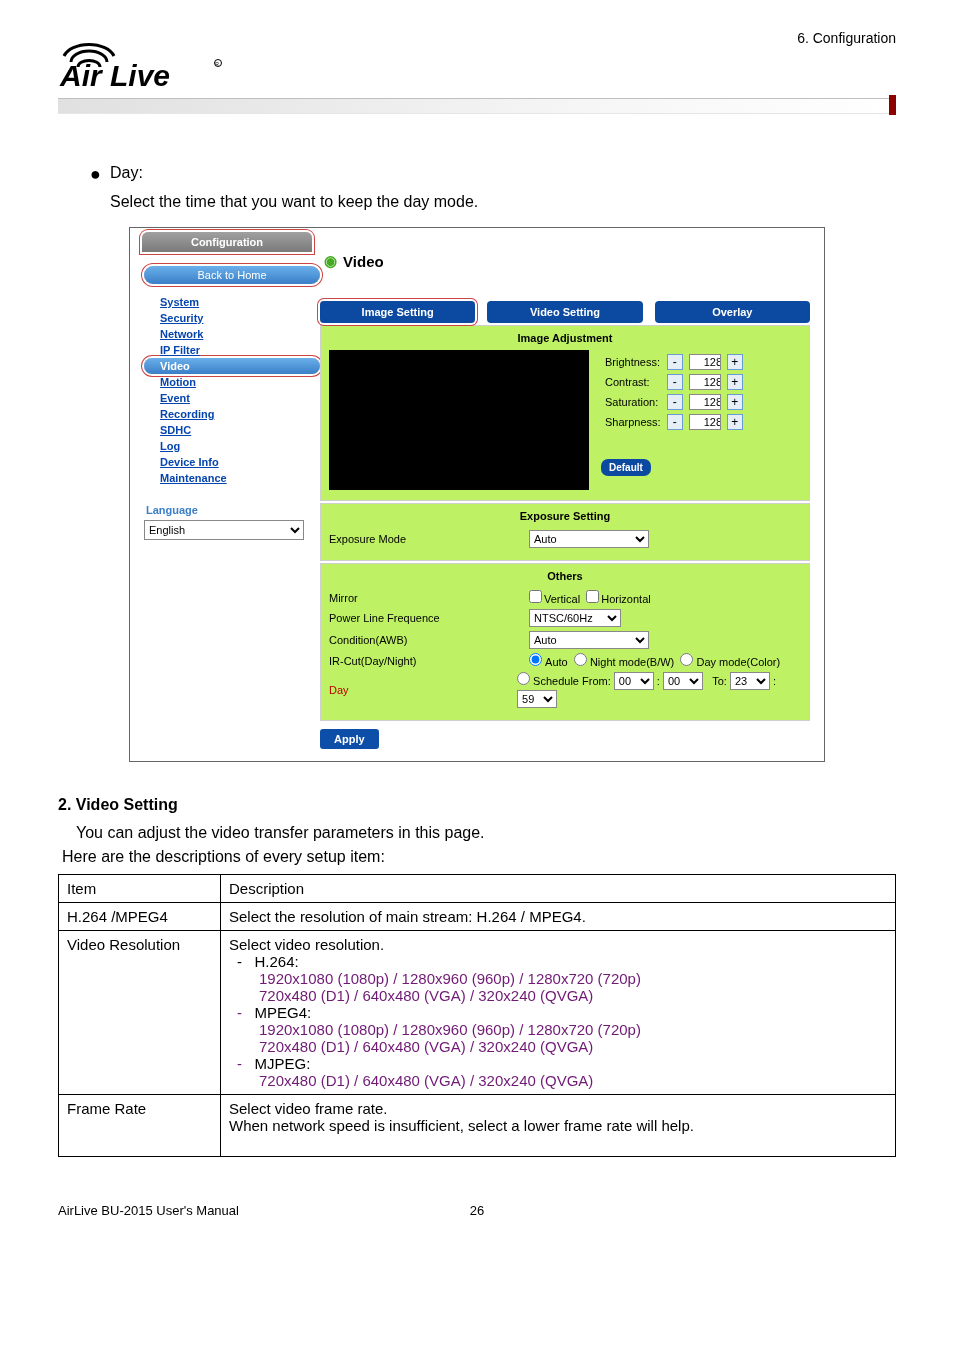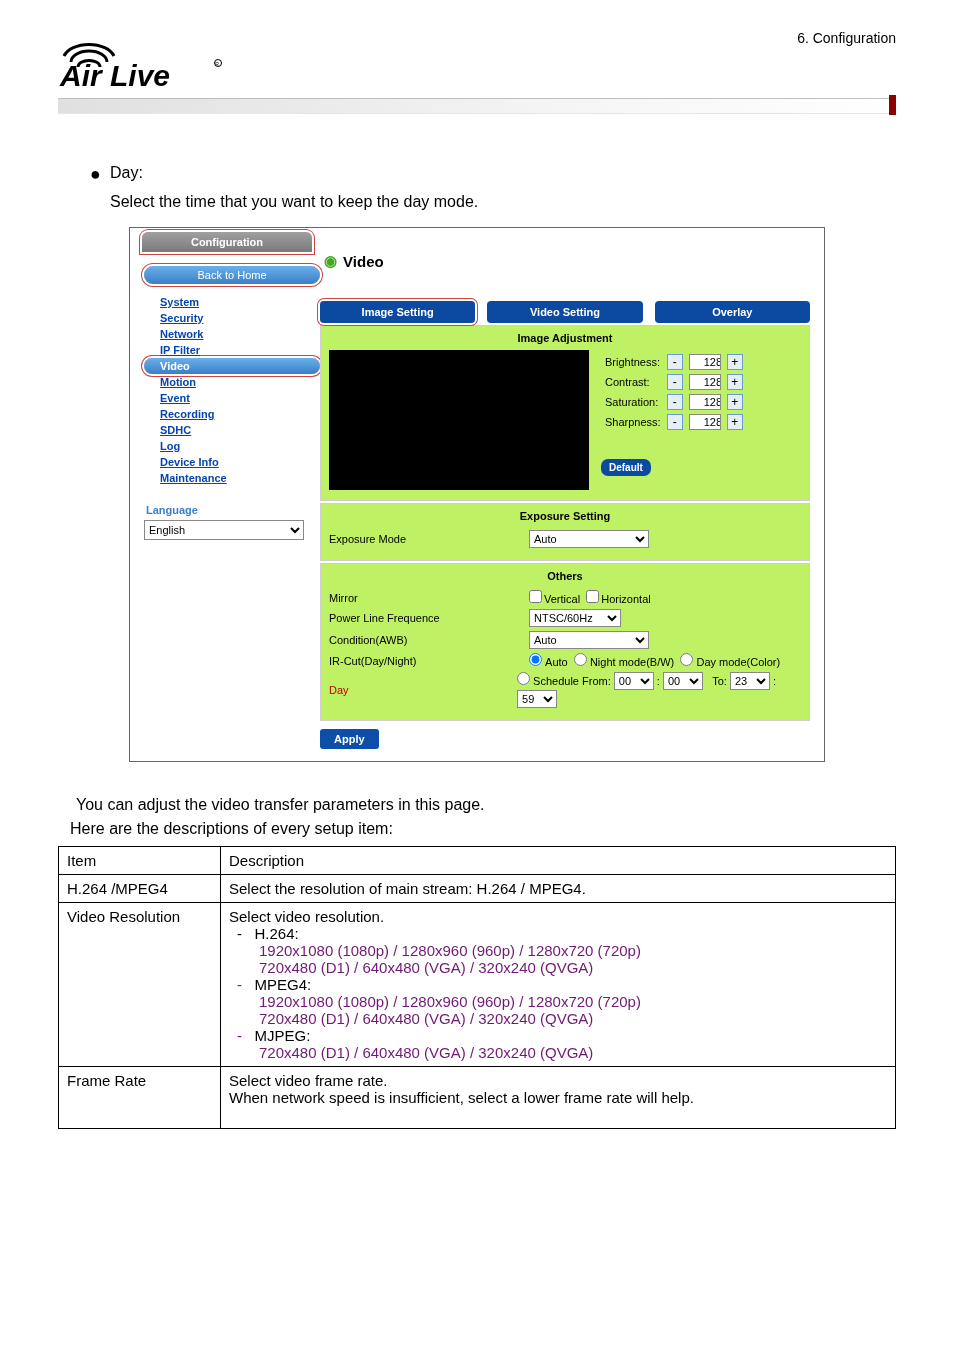--- a/index.html
+++ b/index.html
@@ -124,21 +124,21 @@
     margin-top: 8px;
     display: inline-block;
     background: linear-gradient(#0d4fa8,#0d4fa8);
     color: #fff; font-size: 11px; font-weight: bold;
     padding: 4px 14px; border-radius: 3px; cursor: pointer;
   }
   .day-red { color: #b00; }
 
   .section-heading { font-weight: bold; font-size: 16px; margin: 20px 0 10px 0; }
   .body-text { font-size: 16px; margin-bottom: 6px; margin-left: 18px; }
-  .body-text.nomargin { margin-left: 12px; }
+  .body-text.nomargin { margin-left: 4px; }
 
   
   .desc-table { width: 100%; border-collapse: collapse; margin-top: 8px; margin-bottom: 32px; }
   .desc-table td { border: 1px solid #000; padding: 5px 8px; vertical-align: top; font-size: 15px; }
   .desc-table td.col1 { width: 162px; }
   .blue-link { color: #701a75; }
   .dash-li { margin-left: 8px; }
 
   .footer { font-size: 13px; display: flex; justify-content: space-between; padding-top: 14px; }
   .radio { appearance: radio; }
@@ -302,20 +302,21 @@
               : <select class="sel" style="width:40px"><option>59</option></select>
             </div>
           </div>
         </div>
 
         <div class="apply-btn">Apply</div>
       </div>
     </div>
   </div>
 
+  <div class="section-heading">2. Video Setting</div>
   <div class="body-text">You can adjust the video transfer parameters in this page.</div>
   <div class="body-text nomargin">Here are the descriptions of every setup item:</div>
 
   <table class="desc-table">
     <tbody>
         <tr>
       <td class="col1">Item</td>
       <td>Description</td>
     </tr>
     <tr>
@@ -340,13 +341,18 @@
       <td class="col1">Frame Rate</td>
       <td>
         <div>Select video frame rate.</div>
         <div>When network speed is insufficient, select a lower frame rate will help.</div>
         <div>&nbsp;</div>
       </td>
     </tr>
   </tbody>
     </table>
 
+  <div class="footer">
+    <div>AirLive BU-2015 User's Manual</div>
+    <div style="position:absolute; left:50%; transform:translateX(-50%)">26</div>
+    <div></div>
+  </div>
 </div>
 
 </body></html>

